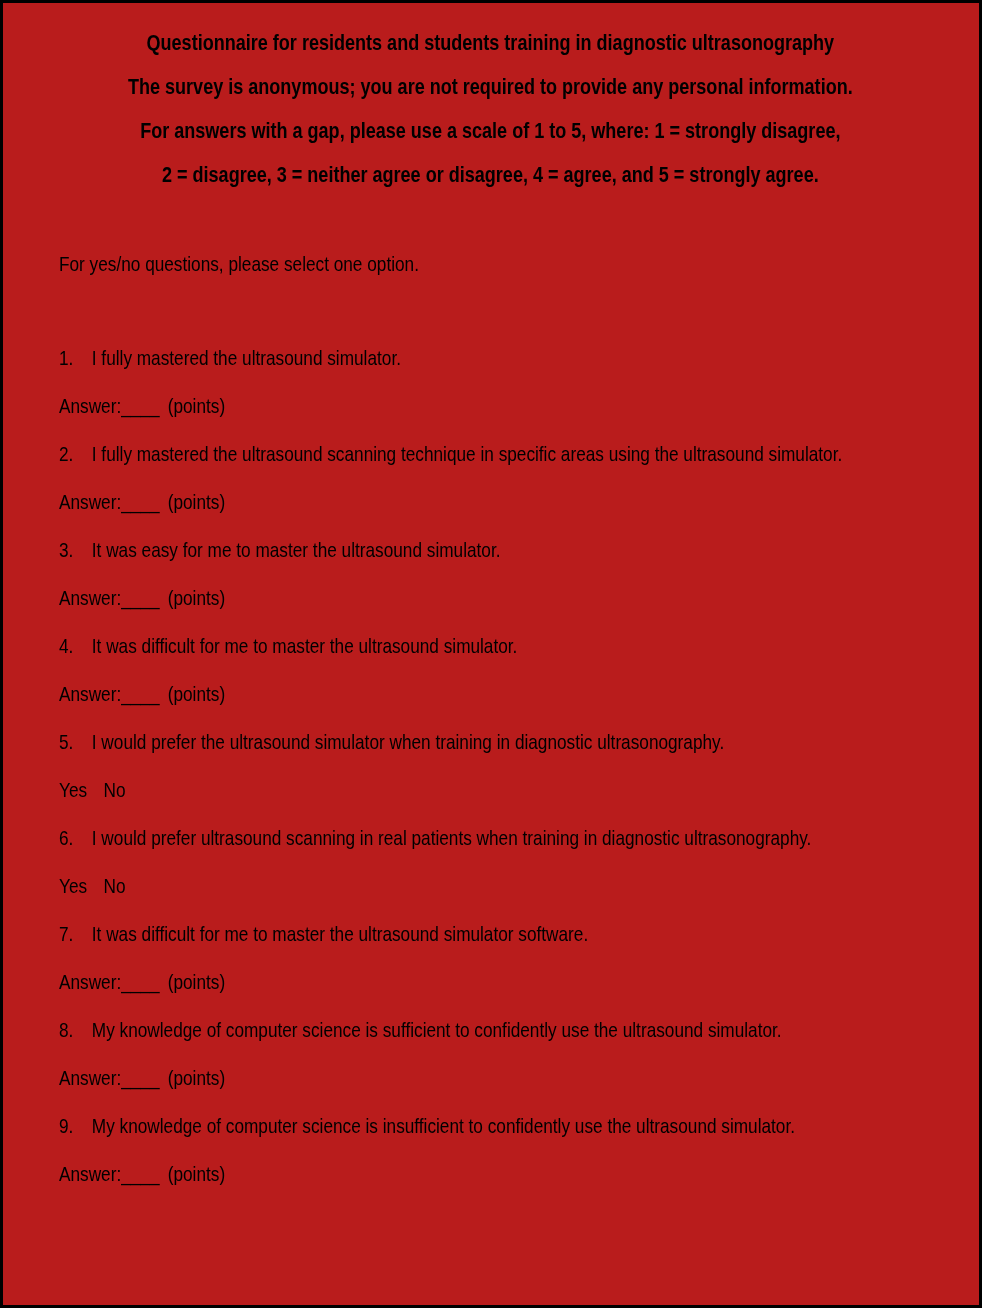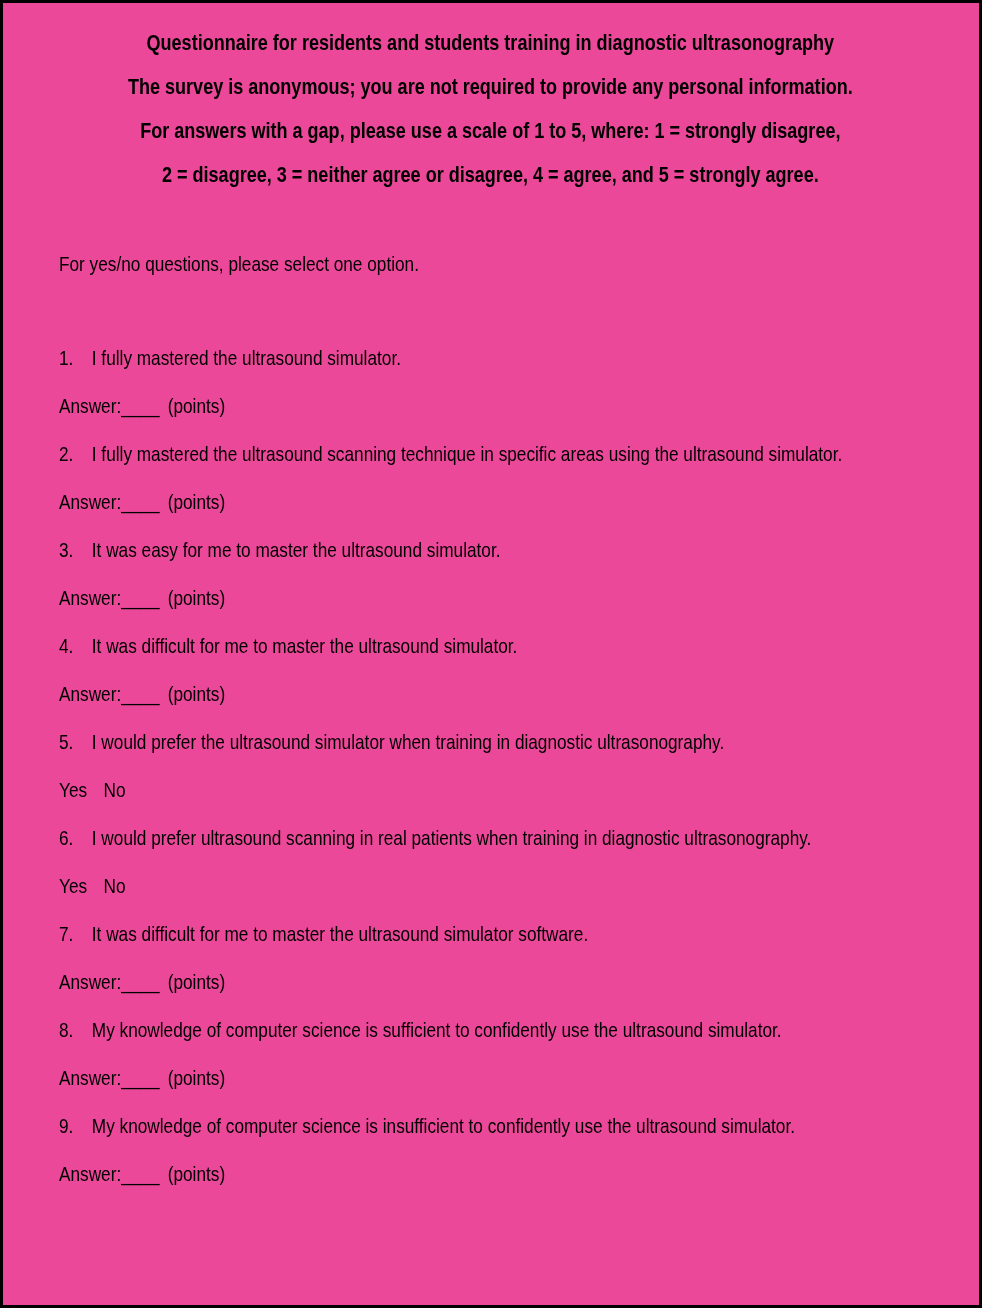--- a/index.html
+++ b/index.html
@@ -4,21 +4,21 @@
 <style>
   html, body {
     margin: 0;
     padding: 0;
     background: #ffffff;
   }
   .page {
     width: 982px;
     height: 1308px;
     box-sizing: border-box;
-    background: #ec4899;
+    background: #b91c1c;
     border: 3px solid #000000;
     overflow: hidden;
     font-family: "Liberation Sans", "DejaVu Sans", sans-serif;
     color: #000000;
   }
   
   .content {
     width: 1052px;
     margin-left: 56px;
     padding-top: 18px;

